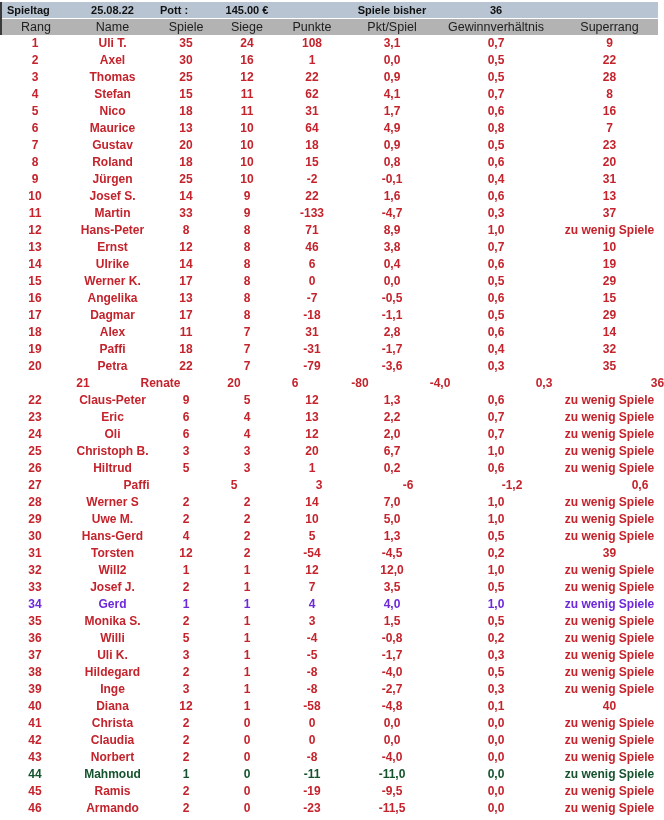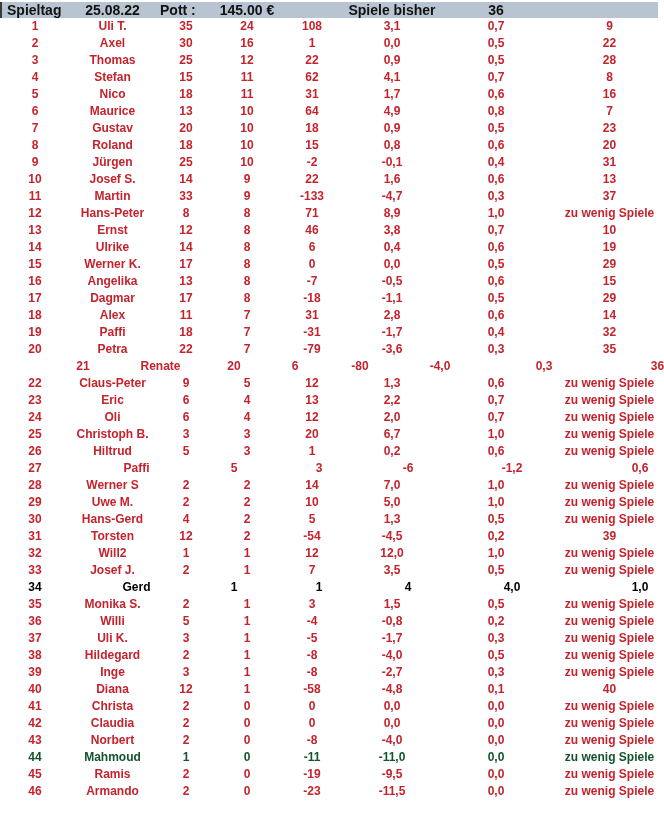--- a/index.html
+++ b/index.html
@@ -18,21 +18,21 @@
   .trow {
     display: grid;
     grid-template-columns: 68px 85px 62px 60px 70px 90px 118px 109px;
     align-items: center;
   }
   .meta-row {
     background: #b8c4d1;
     height: 16px;
     color: #111111;
     font-weight: bold;
-    font-size: 14px;
+    font-size: 11px;
   }
   .cols-row {
     background: #b3b3b3;
     height: 16px;
     margin-top: 1px;
     color: #202020;
     font-weight: normal;
     font-size: 12.5px;
   }
   .cell {
@@ -58,20 +58,30 @@
   <div class="trow meta-row" style="background: rgb(184, 196, 209);">
     <span class="cell left">Spieltag</span>
     <span class="cell">25.08.22</span>
     <span class="cell left">Pott :</span>
     <span class="cell">145.00 €</span>
     <span class="cell"></span>
     <span class="cell">Spiele bisher</span>
     <span class="cell">36</span>
     <span class="cell"></span>
   </div>
+  <div class="trow cols-row" style="background: rgb(179, 179, 179);">
+    <span class="cell">Rang</span>
+    <span class="cell">Name</span>
+    <span class="cell">Spiele</span>
+    <span class="cell">Siege</span>
+    <span class="cell">Punkte</span>
+    <span class="cell">Pkt/Spiel</span>
+    <span class="cell">Gewinnverhältnis</span>
+    <span class="cell">Superrang</span>
+  </div>
 </div>
 
 <div id="rows">
     <div class="trow data-row" style="color: rgb(196, 35, 44);">
       <span class="cell">1</span>
       <span class="cell">Uli T.</span>
       <span class="cell">35</span>
       <span class="cell">24</span>
       <span class="cell">108</span>
       <span class="cell">3,1</span>
@@ -391,21 +401,21 @@
     <div class="trow data-row" style="color: rgb(196, 35, 44);">
       <span class="cell">33</span>
       <span class="cell">Josef J.</span>
       <span class="cell">2</span>
       <span class="cell">1</span>
       <span class="cell">7</span>
       <span class="cell">3,5</span>
       <span class="cell">0,5</span>
       <span class="cell">zu wenig Spiele</span>
     </div>
-    <div class="trow data-row" style="color: #000000; gap: 24px;">
+    <div class="trow data-row" style="color: #6d28d9;">
       <span class="cell">34</span>
       <span class="cell">Gerd</span>
       <span class="cell">1</span>
       <span class="cell">1</span>
       <span class="cell">4</span>
       <span class="cell">4,0</span>
       <span class="cell">1,0</span>
       <span class="cell">zu wenig Spiele</span>
     </div>
     <div class="trow data-row" style="color: rgb(196, 35, 44);">

